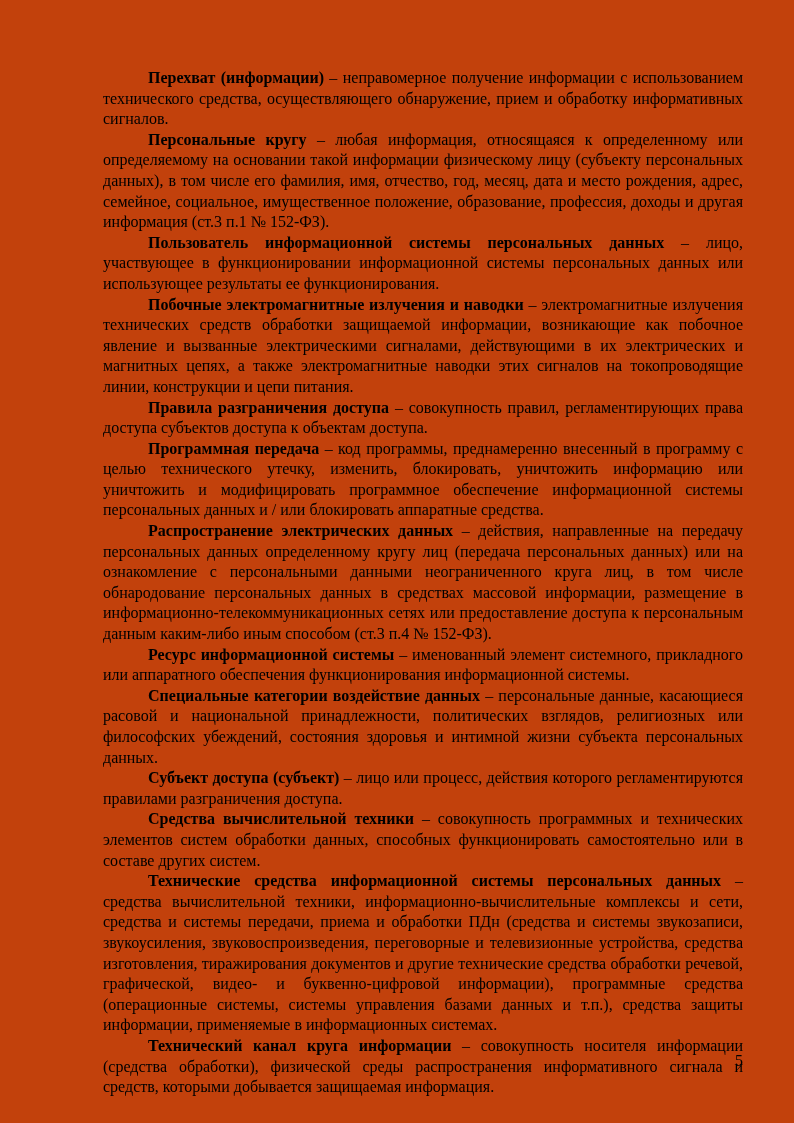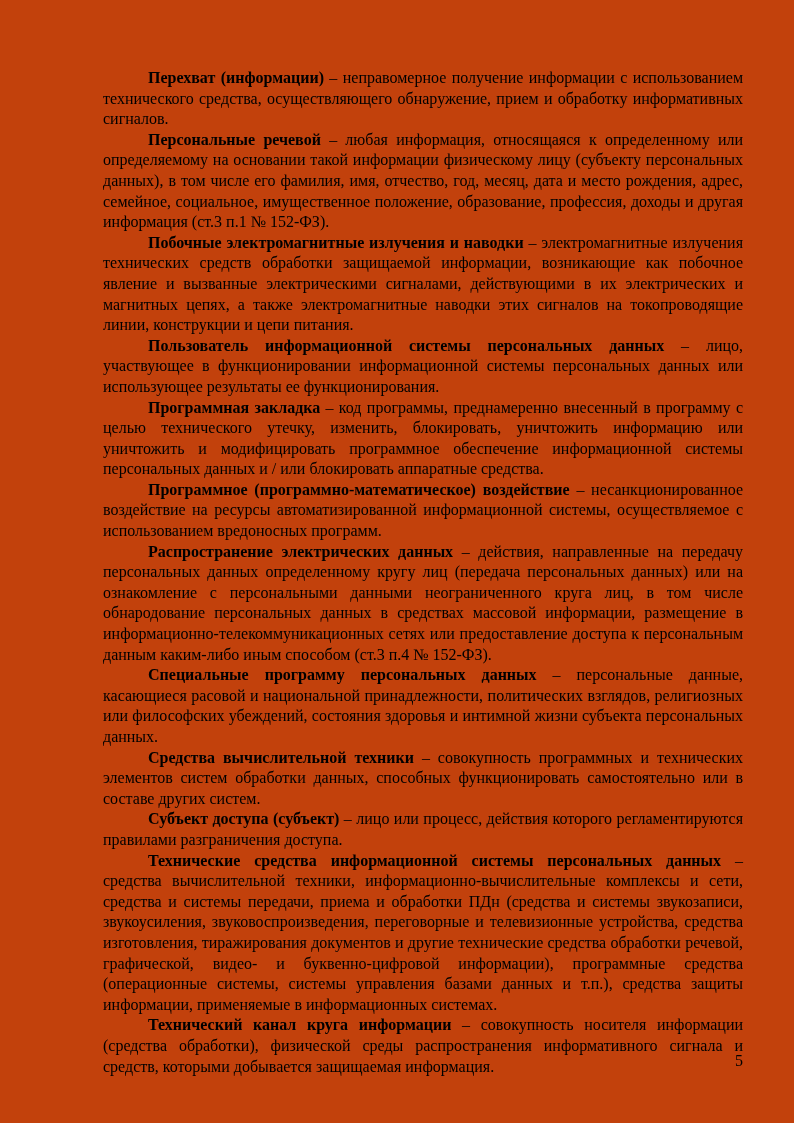--- a/index.html
+++ b/index.html
@@ -50,64 +50,68 @@
 
 <div class="page">
   <div class="text-block">
 
     <p class="def">
       <b>Перехват (информации)</b>
       <span>– неправомерное получение информации с использованием технического средства, осуществляющего обнаружение, прием и обработку информативных сигналов.</span>
     </p>
 
     <p class="def">
-      <b>Персональные речевой</b>
+      <b>Персональные кругу</b>
       <span>– любая информация, относящаяся к определенному или определяемому на основании такой информации физическому лицу (субъекту персональных данных), в том числе его фамилия, имя, отчество, год, месяц, дата и место рождения, адрес, семейное, социальное, имущественное положение, образование, профессия, доходы и другая информация (ст.3 п.1 № 152-ФЗ).</span>
+    </p>
+
+    <p class="def">
+      <b>Пользователь информационной системы персональных данных</b>
+      <span>– лицо, участвующее в функционировании информационной системы персональных данных или использующее результаты ее функционирования.</span>
     </p>
 
     <p class="def">
       <b>Побочные электромагнитные излучения и наводки</b>
       <span>– электромагнитные излучения технических средств обработки защищаемой информации, возникающие как побочное явление и вызванные электрическими сигналами, действующими в их электрических и магнитных цепях, а также электромагнитные наводки этих сигналов на токопроводящие линии, конструкции и цепи питания.</span>
     </p>
 
     <p class="def">
-      <b>Пользователь информационной системы персональных данных</b>
-      <span>– лицо, участвующее в функционировании информационной системы персональных данных или использующее результаты ее функционирования.</span>
+      <b>Правила разграничения доступа</b>
+      <span>– совокупность правил, регламентирующих права доступа субъектов доступа к объектам доступа.</span>
     </p>
 
-
     <p class="def">
-      <b>Программная закладка</b>
+      <b>Программная передача</b>
       <span>– код программы, преднамеренно внесенный в программу с целью технического утечку, изменить, блокировать, уничтожить информацию или уничтожить и модифицировать программное обеспечение информационной системы персональных данных и / или блокировать аппаратные средства.</span>
     </p>
 
-    <p class="def">
-      <b>Программное (программно-математическое) воздействие</b>
-      <span>– несанкционированное воздействие на ресурсы автоматизированной информационной системы, осуществляемое с использованием вредоносных программ.</span>
-    </p>
 
     <p class="def">
       <b>Распространение электрических данных</b>
       <span>– действия, направленные на передачу персональных данных определенному кругу лиц (передача персональных данных) или на ознакомление с персональными данными неограниченного круга лиц, в том числе обнародование персональных данных в средствах массовой информации, размещение в информационно-телекоммуникационных сетях или предоставление доступа к персональным данным каким-либо иным способом (ст.3 п.4 № 152-ФЗ).</span>
     </p>
 
+    <p class="def">
+      <b>Ресурс информационной системы</b>
+      <span>– именованный элемент системного, прикладного или аппаратного обеспечения функционирования информационной системы.</span>
+    </p>
 
     <p class="def">
-      <b>Специальные программу персональных данных</b>
+      <b>Специальные категории воздействие данных</b>
       <span>– персональные данные, касающиеся расовой и национальной принадлежности, политических взглядов, религиозных или философских убеждений, состояния здоровья и интимной жизни субъекта персональных данных.</span>
+    </p>
+
+    <p class="def">
+      <b>Субъект доступа (субъект)</b>
+      <span>– лицо или процесс, действия которого регламентируются правилами разграничения доступа.</span>
     </p>
 
     <p class="def">
       <b>Средства вычислительной техники</b>
       <span>– совокупность программных и технических элементов систем обработки данных, способных функционировать самостоятельно или в составе других систем.</span>
-    </p>
-
-    <p class="def">
-      <b>Субъект доступа (субъект)</b>
-      <span>– лицо или процесс, действия которого регламентируются правилами разграничения доступа.</span>
     </p>
 
     <p class="def">
       <b>Технические средства информационной системы персональных данных</b>
       <span>– средства вычислительной техники, информационно-вычислительные комплексы и сети, средства и системы передачи, приема и обработки ПДн (средства и системы звукозаписи, звукоусиления, звуковоспроизведения, переговорные и телевизионные устройства, средства изготовления, тиражирования документов и другие технические средства обработки речевой, графической, видео- и буквенно-цифровой информации), программные средства (операционные системы, системы управления базами данных и т.п.), средства защиты информации, применяемые в информационных системах.</span>
     </p>
 
     <p class="def">
       <b>Технический канал круга информации</b>
       <span>– совокупность носителя информации (средства обработки), физической среды распространения информативного сигнала и средств, которыми добывается защищаемая информация.</span>

